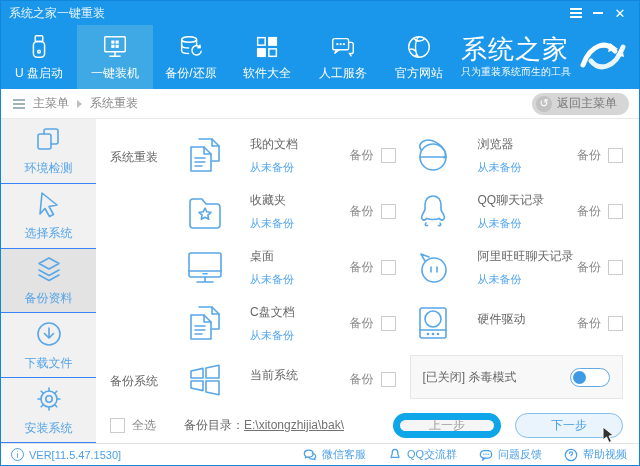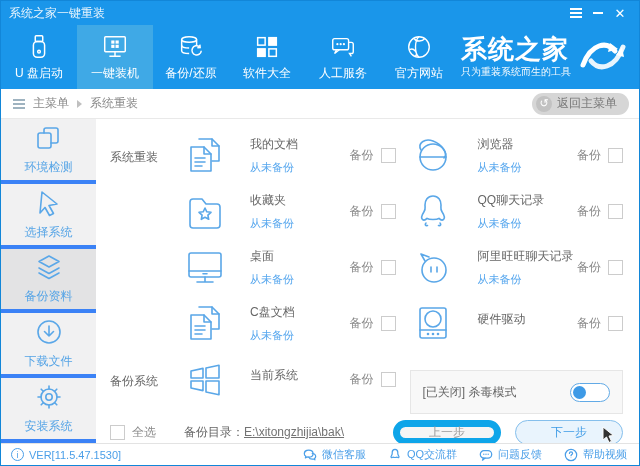--- a/index.html
+++ b/index.html
@@ -17,55 +17,55 @@
   .min-bar { display:block; width:10px; height:2px; background:#fff; }
 
   
   .nav { height:64px; background:#1a96ea; display:flex; align-items:stretch; flex:0 0 auto; }
   .nav-item { width:76px; display:flex; flex-direction:column; align-items:center; justify-content:center; gap:4px; color:#fff; cursor:pointer; }
   .nav-item.active { background:#3fa9e6; }
   .nav-item svg { width:28px; height:28px; }
   .nav-item .nav-label { font-size:12px; }
   .brand { margin-left:auto; display:flex; align-items:center; padding-right:10px; gap:6px; }
   .brand-text { color:#fff; text-align:left; }
-  .brand-name { font-size:26px; font-weight:bold; letter-spacing:1px; line-height:26px; }
+  .brand-name { font-size:26px; font-weight:normal; letter-spacing:1px; line-height:26px; }
   .brand-tagline { font-size:10px; margin-top:3px; opacity:.95; }
   .brand-logo svg { width:52px; height:42px; }
 
   
   .breadcrumb { height:30px; background:#fff; border-bottom:1px solid #e9e9e9; display:flex; align-items:center; padding:0 10px 0 12px; flex:0 0 auto; }
   .bc-list-icon { display:inline-flex; flex-direction:column; gap:2px; margin-right:8px; }
   .bc-list-icon i { display:block; width:12px; height:2px; background:#9fb3c0; }
   .bc-text { color:#888; font-size:12px; cursor:pointer; }
   .bc-arrow { width:0; height:0; border-left:5px solid #c0c0c0; border-top:4px solid transparent; border-bottom:4px solid transparent; margin:0 8px; }
   .back-btn { margin-left:auto; background:#d6d6d6; border-radius:12px; height:22px; padding:0 12px 0 4px; display:flex; align-items:center; gap:5px; color:#777; cursor:pointer; }
   .back-btn .back-circle { width:16px; height:16px; border-radius:50%; background:#c2c2c2; color:#fff; display:flex; align-items:center; justify-content:center; font-size:11px; }
 
   
   .content { flex:1; display:flex; min-height:0; }
   .sidebar { width:95px; background:#f1f1f2; display:flex; flex-direction:column; }
-  .side-item { flex:1; display:flex; flex-direction:column; align-items:center; justify-content:center; gap:6px; color:#55a4e6; cursor:pointer; border-bottom:4px solid #3b82f6; }
+  .side-item { flex:1; display:flex; flex-direction:column; align-items:center; justify-content:center; gap:6px; color:#55a4e6; cursor:pointer; border-bottom:1px solid #3b82f6; }
   .side-item.active { background:#e3e3e4; }
   .side-item svg { width:30px; height:30px; stroke:#5aa7e8; fill:none; stroke-width:1.6; stroke-linejoin:round; stroke-linecap:round; }
   .side-label { font-size:12px; }
 
   .main { flex:1; padding:8px 16px 0 14px; display:flex; flex-direction:column; }
   .grid { display:grid; grid-template-columns:58px 1fr 1fr; column-gap:14px; flex:1; }
   .section-label { font-size:12px; color:#666; padding-top:22px; }
   .item { display:flex; align-items:center; height:56px; }
   .item-icon { width:46px; display:flex; justify-content:center; }
   .item-icon svg { width:40px; height:44px; stroke:#5aa7e8; fill:none; stroke-width:1.6; stroke-linejoin:round; stroke-linecap:round; }
   .item-text { margin-left:22px; }
   .item-name { font-size:12px; color:#666; }
   .item-status { font-size:11px; color:#55a6ee; margin-top:7px; cursor:pointer; }
   .item-right { margin-left:auto; display:flex; align-items:center; gap:7px; }
   .backup-label { color:#888; font-size:12px; }
   .checkbox { width:15px; height:15px; border:1px solid #ccc; background:#fff; cursor:pointer; display:inline-block; }
 
-  .antivirus-box { height:44px; margin-top:19px; background:#f8f8f8; border:1px solid #e6e6e6; display:flex; align-items:center; padding:0 12px; }
+  .antivirus-box { height:44px; margin-top:4px; background:#f8f8f8; border:1px solid #e6e6e6; display:flex; align-items:center; padding:0 12px; }
   .antivirus-label { font-size:12px; color:#666; }
   .toggle { margin-left:auto; width:40px; height:19px; border:1px solid #62aae6; border-radius:10px; background:#fff; position:relative; cursor:pointer; }
   .toggle .knob { position:absolute; left:2px; top:2px; width:13px; height:13px; border-radius:50%; background:#3e9ae6; }
 
   .bottom-bar { height:36px; display:flex; align-items:center; flex:0 0 auto; }
   .select-all { display:flex; align-items:center; gap:7px; }
   .dir-label { margin-left:28px; color:#666; }
   .dir-link { color:#737373; text-decoration:underline; cursor:pointer; }
   .bottom-buttons { margin-left:auto; display:flex; gap:14px; }
   .btn { width:108px; height:25px; border-radius:13px; display:flex; align-items:center; justify-content:center; font-size:12px; cursor:pointer; }

